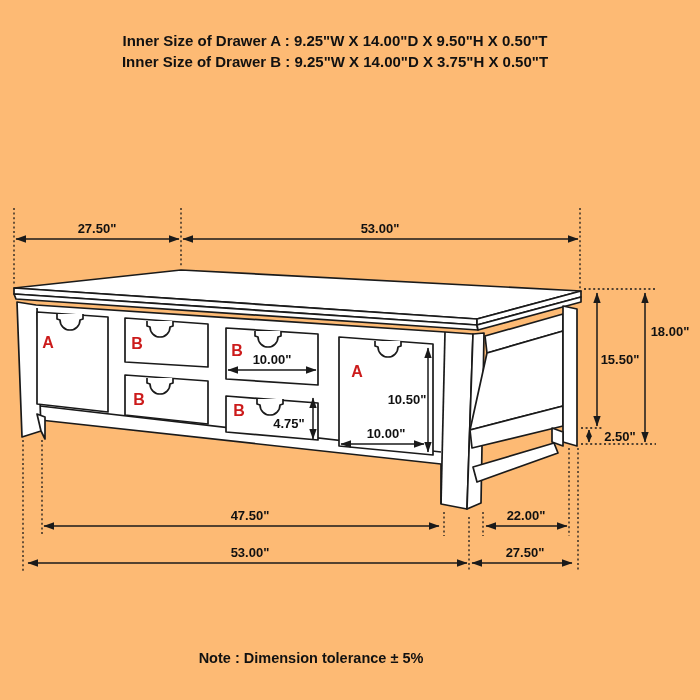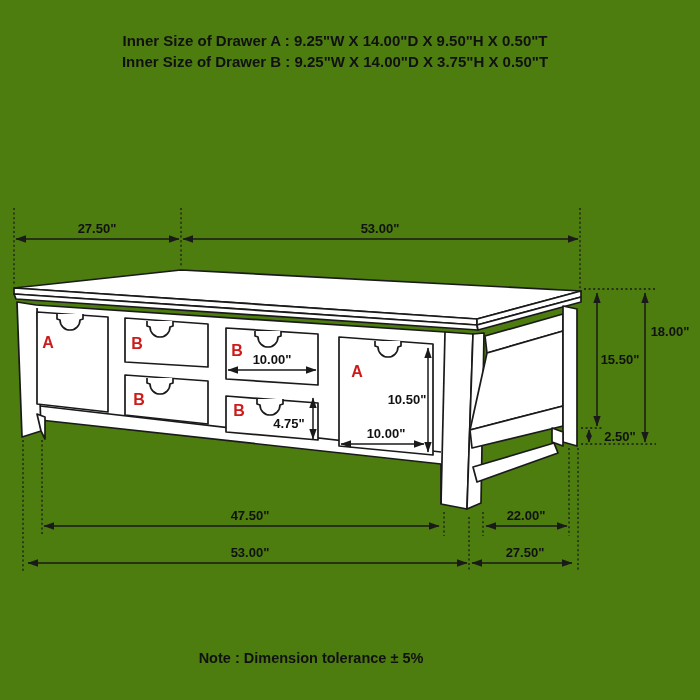--- a/index.html
+++ b/index.html
@@ -1,17 +1,17 @@
 <!DOCTYPE html>
 <html><head>
 <meta charset="utf-8">
 <style>
   html,body{margin:0;padding:0;background:#ffffff;}
   .canvas{
-    position:relative;width:700px;height:700px;background:#4d7c0f;
+    position:relative;width:700px;height:700px;background:#fdba74;
     font-family:"Liberation Sans",sans-serif;overflow:hidden;
   }
   svg{position:absolute;left:0;top:0;}
   .ln{stroke:#1a1a1a;stroke-width:1.7;fill:#ffffff;stroke-linejoin:round;}
   .edge{stroke:#1a1a1a;stroke-width:1.7;fill:none;stroke-linejoin:round;}
   .dim{stroke:#1a1a1a;stroke-width:1.5;fill:none;}
   .dot{stroke:#1a1a1a;stroke-width:1.3;fill:none;stroke-dasharray:2 2.6;}
   .lbl{font:bold 13px "Liberation Sans",sans-serif;fill:#111111;text-anchor:middle;}
   .ttl{font:bold 15px "Liberation Sans",sans-serif;fill:#111111;text-anchor:middle;}
   .note{font:bold 14.5px "Liberation Sans",sans-serif;fill:#111111;text-anchor:middle;}

